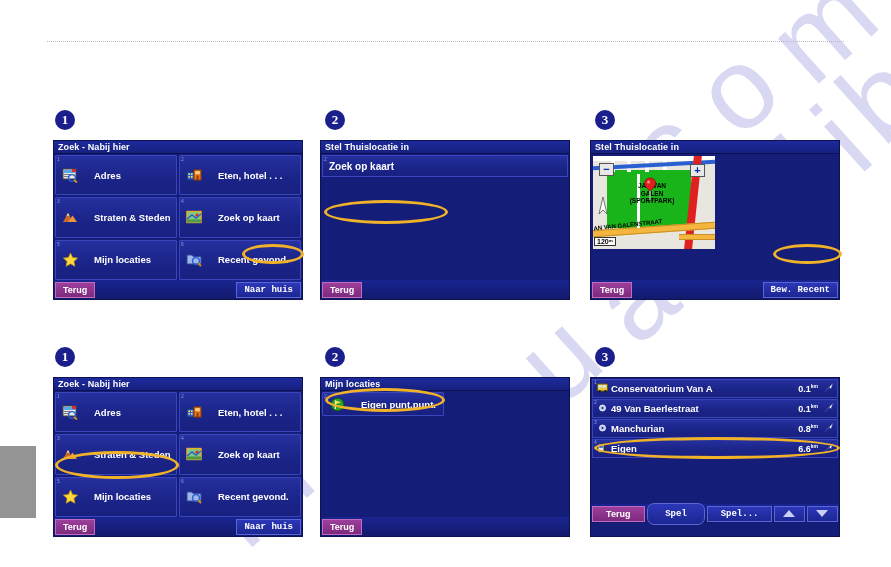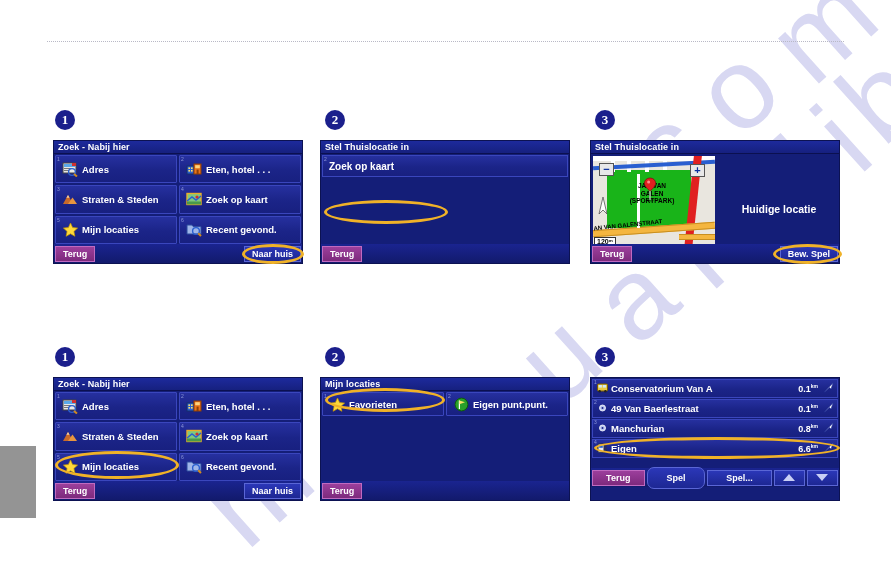--- a/index.html
+++ b/index.html
@@ -51,21 +51,21 @@
     color:#ffffff;
     font-size:13px;font-weight:bold;
     line-height:20px;text-align:center;
     z-index:3;
     font-family:"Liberation Serif", serif;
   }
 
   
   .screen{
     position:absolute;
-    width:250px;height:124px;
+    width:250px;height:160px;
     background:#141e78;
     border:1px solid #0c1252;
     box-sizing:border-box;
     z-index:2;
     font-size:9px;
     color:#ffffff;
     overflow:hidden;
   }
   .titlebar{
     height:13px;
@@ -100,21 +100,21 @@
     display:flex;align-items:center;
     padding-left:3px;
     box-sizing:border-box;
   }
   .cell .num{
     position:absolute;left:1px;top:0px;
     font-size:5px;color:#8d97d8;
   }
   .cell .lbl{
     font-size:9.5px;font-weight:bold;color:#ffffff;
-    margin-left:3px;white-space:nowrap;
+    margin-left:15px;white-space:nowrap;
   }
   .ico{
     width:17px;height:15px;flex:0 0 17px;
     position:relative;margin-left:3px;
   }
 
   
   .rows{
     position:absolute;left:0;top:0;right:0;bottom:19px;
     padding:1px;box-sizing:border-box;
@@ -174,20 +174,21 @@
     box-sizing:border-box;
     padding:0 7px;
   }
   .btn.purple{
     background:linear-gradient(180deg,#9c3f9c 0%,#7d2a7d 100%);
     border-color:#c06ac0;
   }
   .btn.blue{
     background:linear-gradient(180deg,#2b37b8 0%,#1d2793 100%);
     border-color:#5a66d6;
+    font-family:Liberation Mono, monospace;
   }
   .spacer{flex:1 1 auto;}
 
   .btn.arrow{padding:0 10px;font-size:8px;}
   .btn.arrow .tri-up{
     width:0;height:0;border-left:6px solid transparent;border-right:6px solid transparent;
     border-bottom:7px solid #c9cff5;
   }
   .btn.arrow .tri-dn{
     width:0;height:0;border-left:6px solid transparent;border-right:6px solid transparent;
@@ -430,26 +431,25 @@
             <ellipse cx="7" cy="24" rx="4" ry="1.6" fill="#00000055"></ellipse>
             <line x1="7" y1="24" x2="7" y2="11" stroke="#bbb" stroke-width="1.4"></line>
             <path d="M7,2 C10.3,2 12.6,4.3 12.6,7.2 C12.6,10.8 7,15 7,15 C7,15 1.4,10.8 1.4,7.2 C1.4,4.3 3.7,2 7,2 Z" fill="#e02020" stroke="#7a0c0c" stroke-width="0.7"></path>
             <circle cx="5.6" cy="6" r="1.5" fill="#ff8a8a"></circle>
           </svg>
       </div>
 
       <div class="scalebox">120ᵐ</div>
     </div>
 
-    <div class="maprighttxt">Huidige locatie</div>
 
     <div class="btmbar">
       <div class="btn purple">Terug</div>
       <div class="spacer"></div>
-      <div class="btn blue">Bew. Spel</div>
+      <div class="btn blue">Bew. Recent</div>
     </div>
   </div>
 </div>
 <div class="ellipse" style="left:773px;top:244px;width:69px;height:20px;"></div>
 
 <div class="step" style="left:55px;top:347px;">1</div>
 
 <div class="screen" style="left:53px;top:377px;">
   <div class="titlebar">
     <span>Zoek - Nabij hier</span>
@@ -548,29 +548,20 @@
 <div class="ellipse" style="left:55px;top:451px;width:124px;height:28px;"></div>
 
 <div class="step" style="left:325px;top:347px;">2</div>
 
 <div class="screen" style="left:320px;top:377px;">
   <div class="titlebar">
     <span>Mijn locaties</span>
   </div>
   <div class="body-area">
     <div class="grid2" style="grid-auto-rows:24px;align-content:start;">
-      <div class="cell">
-        <span class="num">1</span>
-        <span class="ico">
-          <svg width="17" height="15" viewBox="0 0 17 15">
-              <polygon points="8.5,1 10.6,5.6 15.6,6.1 11.9,9.4 12.9,14.3 8.5,11.8 4.1,14.3 5.1,9.4 1.4,6.1 6.4,5.6" fill="#ffd93b" stroke="#c79a00" stroke-width="0.7"></polygon>
-            </svg>
-        </span>
-        <span class="lbl">Favorieten</span>
-      </div>
       <div class="cell">
         <span class="num">2</span>
         <span class="ico">
           <svg width="17" height="15" viewBox="0 0 17 15">
               <circle cx="8.5" cy="7.5" r="6.4" fill="#2aa02a" stroke="#0d5a0d"></circle>
               <line x1="6.4" y1="3.4" x2="6.4" y2="12" stroke="#ffffff" stroke-width="1.2"></line>
               <polygon points="6.4,3.6 12,5.3 6.4,7.2" fill="#ffe066"></polygon>
             </svg>
         </span>
         <span class="lbl">Eigen punt.punt.</span>

